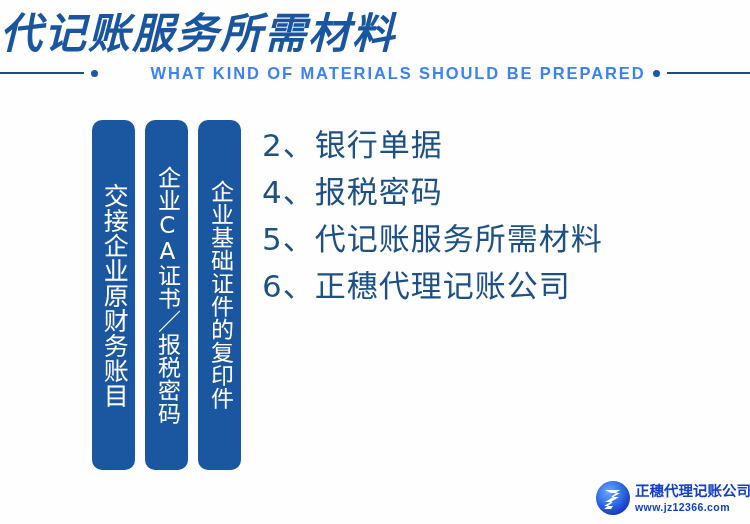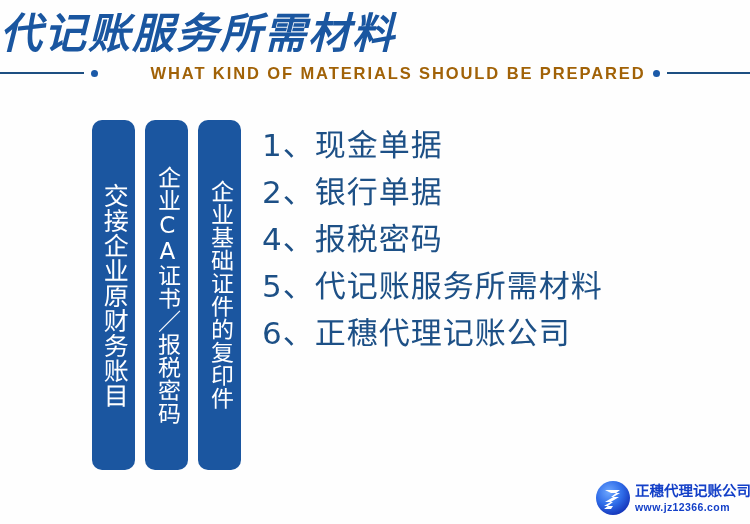--- a/index.html
+++ b/index.html
@@ -67,21 +67,21 @@
   .sub-dot {
     flex: 0 0 auto;
     width: 7px;
     height: 7px;
     border-radius: 50%;
     background: #1b5aa8;
     margin: 0 7px;
   }
   .subtitle-text {
     flex: 0 0 auto;
-    color: #a16207;
+    color: #3b82f6;
     font-family: "Liberation Sans", sans-serif;
     font-size: 16.5px;
     font-weight: bold;
     letter-spacing: 1.9px;
     white-space: nowrap;
     margin-left: 46px;
   }
 
   
   .pills {
@@ -201,23 +201,20 @@
     </div>
   </div>
 
   <div class="pills">
     <div class="pill">交接企业原财务账目</div>
     <div class="pill tight">企业CA证书／报税密码</div>
     <div class="pill tight">企业基础证件的复印件</div>
   </div>
 
   <div class="list">
-    <div class="list-item">
-      <span class="li-num">1、</span><span class="li-text">现金单据</span>
-    </div>
     <div class="list-item">
       <span class="li-num">2、</span><span class="li-text">银行单据</span>
     </div>
     <div class="list-item">
       <span class="li-num">4、</span><span class="li-text">报税密码</span>
     </div>
     <div class="list-item">
       <span class="li-num">5、</span><span class="li-text">代记账服务所需材料</span>
     </div>
     <div class="list-item">

